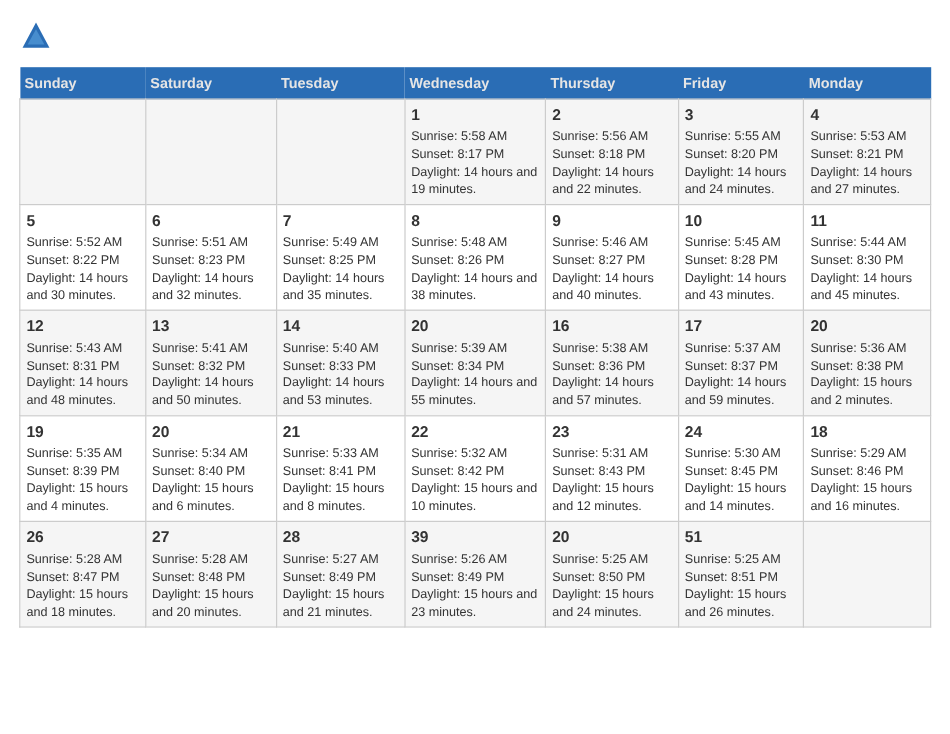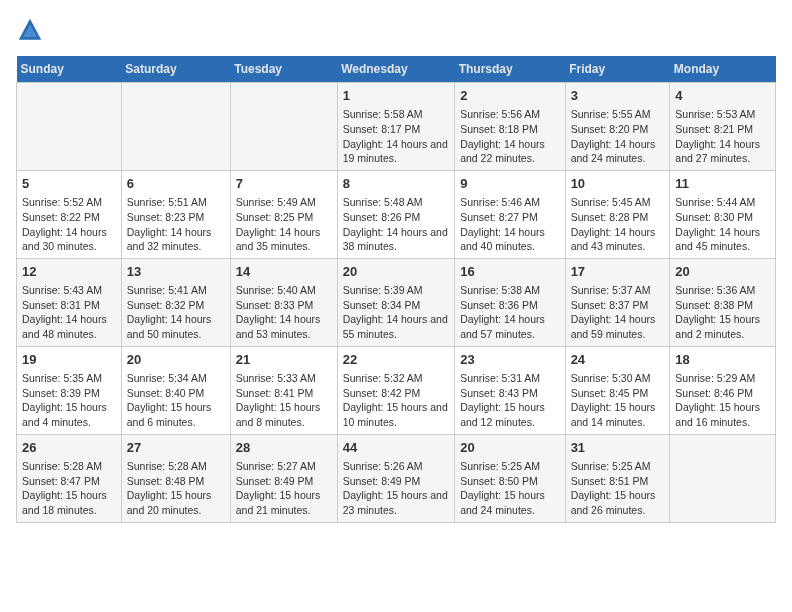--- a/index.html
+++ b/index.html
@@ -241,27 +241,27 @@
         </td>
         <td>
           <span class="day-num">27</span>
           <div class="day-info">Sunrise: 5:28 AM<br>Sunset: 8:48 PM<br>Daylight: 15 hours and 20 minutes.</div>
         </td>
         <td>
           <span class="day-num">28</span>
           <div class="day-info">Sunrise: 5:27 AM<br>Sunset: 8:49 PM<br>Daylight: 15 hours and 21 minutes.</div>
         </td>
         <td>
-          <span class="day-num">44</span>
+          <span class="day-num">39</span>
           <div class="day-info">Sunrise: 5:26 AM<br>Sunset: 8:49 PM<br>Daylight: 15 hours and 23 minutes.</div>
         </td>
         <td>
           <span class="day-num">20</span>
           <div class="day-info">Sunrise: 5:25 AM<br>Sunset: 8:50 PM<br>Daylight: 15 hours and 24 minutes.</div>
         </td>
         <td>
-          <span class="day-num">31</span>
+          <span class="day-num">51</span>
           <div class="day-info">Sunrise: 5:25 AM<br>Sunset: 8:51 PM<br>Daylight: 15 hours and 26 minutes.</div>
         </td>
         <td class="empty"></td>
       </tr>
     </tbody>
 </table>
 
 </body></html>

